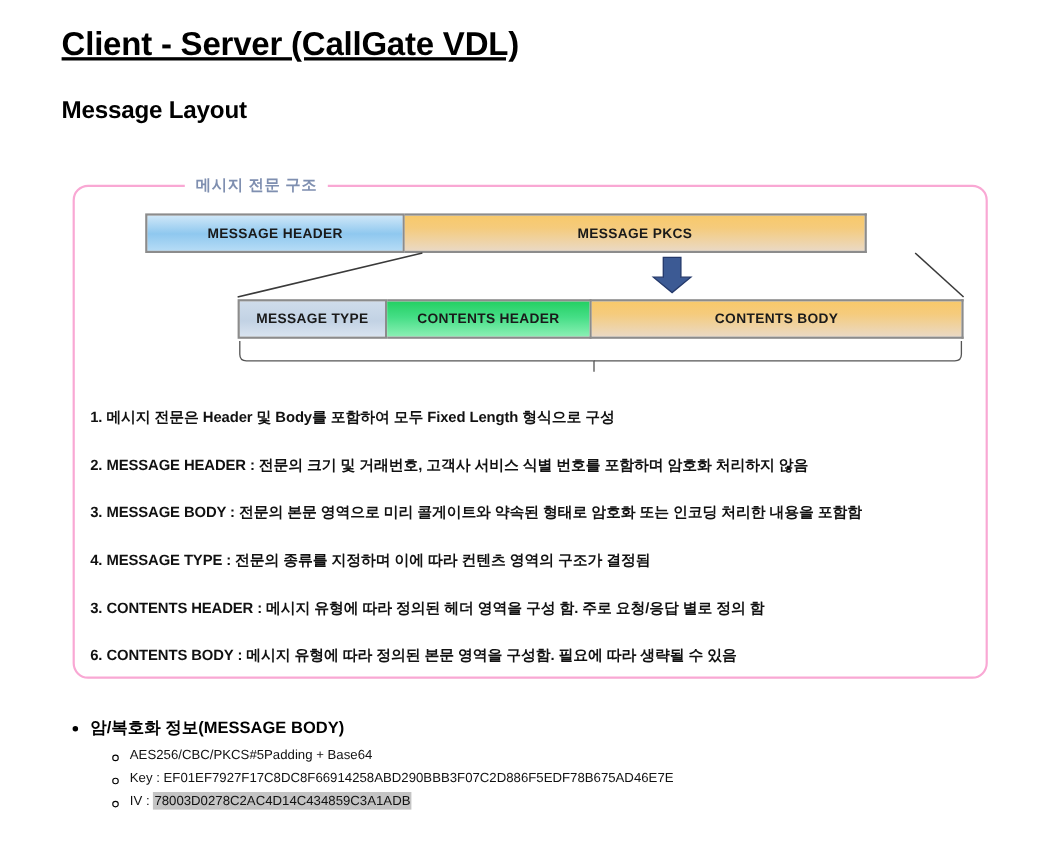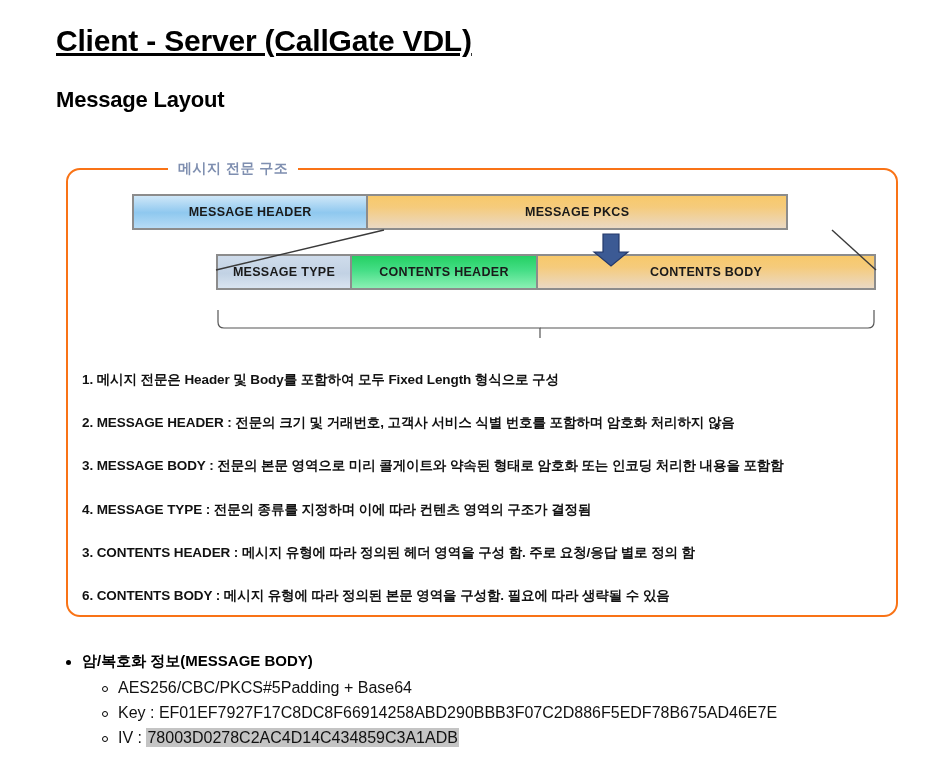--- a/index.html
+++ b/index.html
@@ -35,21 +35,21 @@
     letter-spacing: -0.2px;
   }
 
   
   .diagram-panel {
     position: absolute;
     left: 66px;
     top: 168px;
     width: 832px;
     height: 449px;
-    border: 2px solid #f97316;
+    border: 2px solid #f9a8d4;
     border-radius: 14px;
     box-sizing: border-box;
     background: #fff;
   }
   
   .panel-title-wrap {
     position: absolute;
     left: 100px;
     top: -12px;
     height: 22px;
@@ -66,21 +66,21 @@
     letter-spacing: 0.5px;
   }
 
   
   .bar-row {
     position: absolute;
     display: flex;
     height: 36px;
   }
   .bar-row.row1 { left: 64px;  top: 24px;  width: 656px; }
-  .bar-row.row2 { left: 148px; top: 84px; width: 660px; }
+  .bar-row.row2 { left: 148px; top: 102px; width: 660px; }
 
   .seg {
     border: 2px solid #8c8c8c;
     box-sizing: border-box;
     display: flex;
     align-items: center;
     justify-content: center;
     font-size: 12.5px;
     font-weight: bold;
     color: #1a1a1a;
@@ -167,21 +167,21 @@
     left: 10px;
     top: 8px;
     width: 5px;
     height: 5px;
     background: #000;
     border-radius: 50%;
   }
   .bullet-l2 {
     position: relative;
     padding-left: 62px;
-    font-size: 16px;
+    font-size: 12px;
     color: #111;
     margin-bottom: 7px;
     white-space: nowrap;
   }
   .bullet-l2::before {
     content: "";
     position: absolute;
     left: 46px;
     top: 7px;
     width: 4px;

